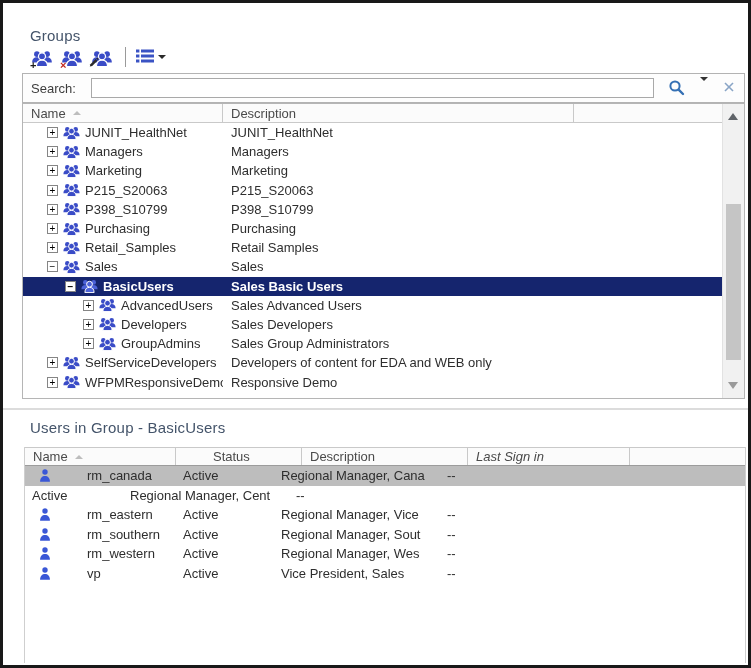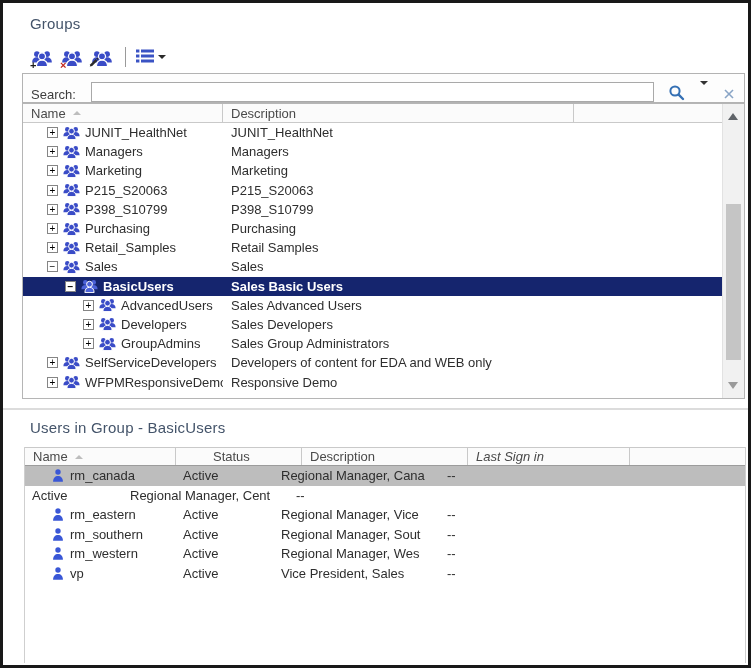--- a/index.html
+++ b/index.html
@@ -13,21 +13,21 @@
     background: #ffffff;
     overflow: hidden;
   }
 
   .section-title {
     position: absolute;
     font-size: 15px;
     color: var(--title-text, #44546a);
     letter-spacing: .2px;
   }
-  .title-groups { left: 27px; top: 12px; }
+  .title-groups { left: 27px; top: 24px; }
   .title-users  { left: 27px; top: 416px; }
 
   
   .toolbar {
     position: absolute; left: 26px; top: 41px;
     height: 26px; display: flex; align-items: center;
   }
   .tbtn {
     position: relative; width: 30px; height: 24px;
     display: flex; align-items: center; justify-content: center;
@@ -48,21 +48,21 @@
   .caret-down {
     width: 0; height: 0;
     border-left: 4px solid transparent; border-right: 4px solid transparent;
     border-top: 4px solid #2a2a2a;
   }
 
   
   .search-panel {
     position: absolute; left: 19px; top: 70px; width: 723px; height: 30px;
     border: 1px solid #b3b3b3; background: #fdfdfd;
-    display: flex; align-items: flex-end;
+    display: flex; align-items: center;
   }
   .search-label { margin-left: 8px; width: 60px; font-size: 13px; color: #3d3d3d; }
   .search-input {
     width: 563px; height: 20px; border: 1px solid #a9a9a9; background: #fff;
     font-size: 12px; padding: 0 4px; outline: none;
   }
   .search-go { margin-left: 14px; background: none; border: none; cursor: pointer; height: 18px; }
   .search-caret { margin-left: 13px; background: none; border: none; cursor: pointer; padding: 2px; }
   .search-caret .caret-down { border-top-color: #333; }
   .search-clear { margin-left: 13px; background: none; border: none; cursor: pointer; height: 14px; }
@@ -137,22 +137,22 @@
   }
   .uhead .th { display: flex; align-items: center; padding-left: 8px; border-right: 1px solid #c9c9c9; }
   .uhead .th.last { border-right: none; flex: 1; }
   .u-col-name { width: 151px; }
   .u-col-status { width: 97px; margin-left: 29px; }
   .u-col-desc { width: 166px; }
   .u-col-last { width: 162px; font-style: italic; }
 
   .urow { display: flex; height: 19.5px; font-size: 13px; color: #2e2e2e; }
   .urow.selected { background: var(--selection-gray, #bdbdbd); }
-  .urow .name-cell { width: 151px; display: flex; align-items: center; padding-left: 27px;
-    overflow: hidden; white-space: nowrap; }
+  .urow .name-cell { width: 151px; display: flex; align-items: center; padding-left: 14px;
+    overflow: hidden; white-space: nowrap; gap: 30px; }
   .uicon { flex: none; margin-right: 6px; height: 13px; color: #3a57d6; }
   .up { fill: currentColor; }
   .urow .status-cell { width: 97px; display: flex; align-items: center; padding-left: 7px; }
   .urow .desc-cell { width: 166px; display: flex; align-items: center; padding-left: 8px;
     overflow: hidden; white-space: nowrap; }
   .urow .last-cell { width: 162px; display: flex; align-items: center; padding-left: 8px; }
   .urow .fill-cell { flex: 1; }
 </style>
 </head>
 <body>

